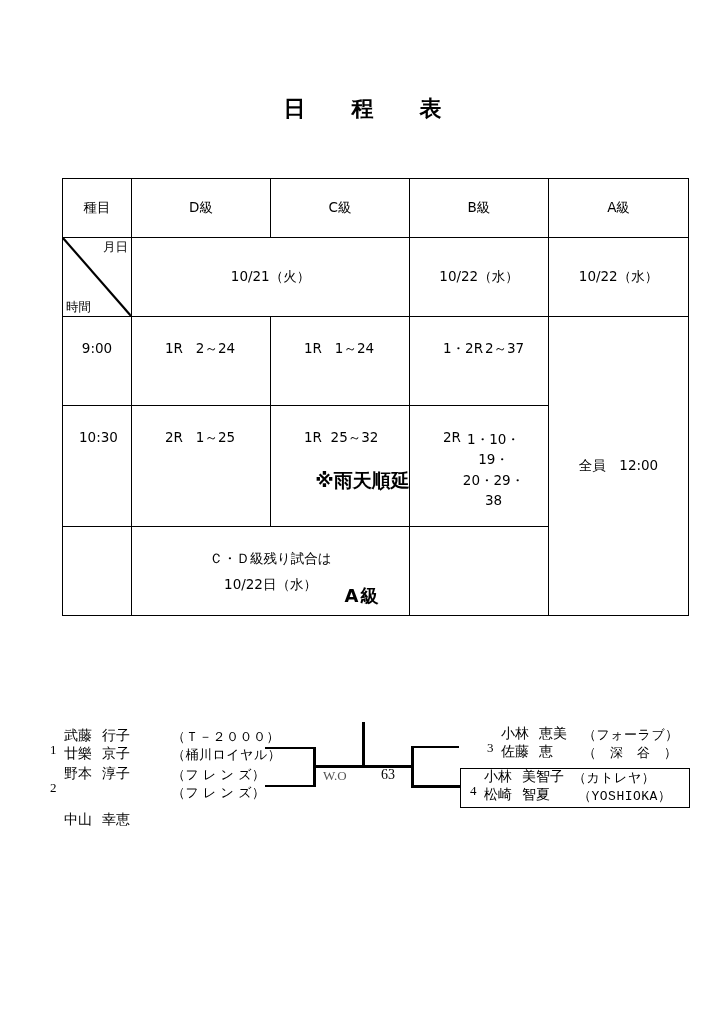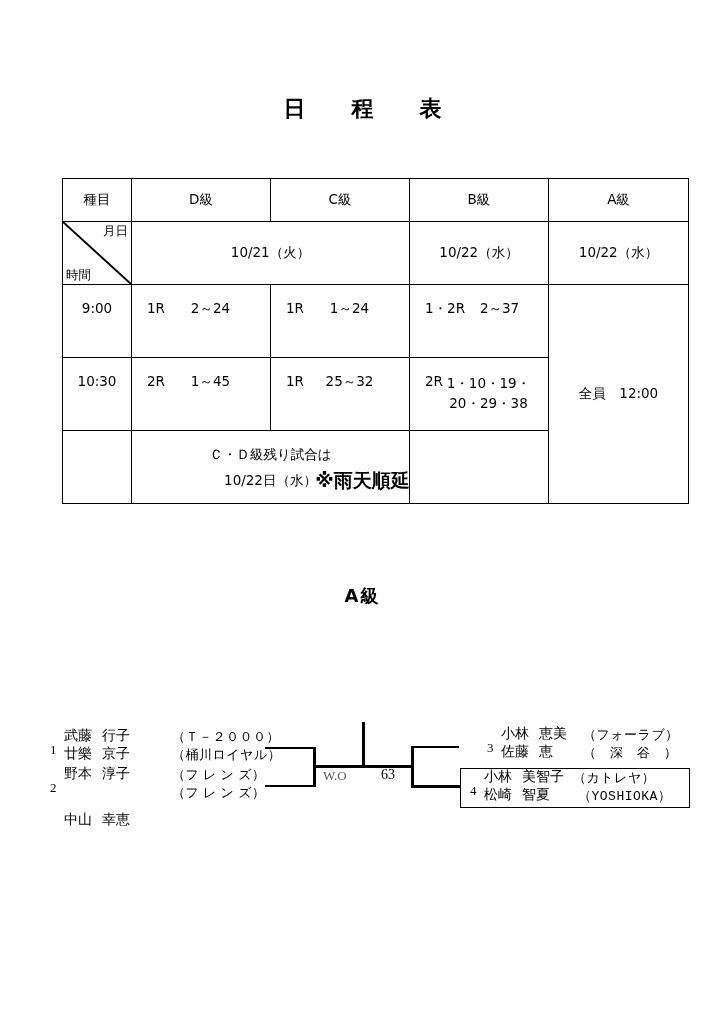--- a/index.html
+++ b/index.html
@@ -42,21 +42,21 @@
     border-collapse: collapse;
     width: 626px;
     table-layout: fixed;
     font-family: "DejaVu Sans", "Liberation Sans", sans-serif;
   }
   table.schedule td {
     border: 1.6px solid #000;
     font-size: 13.5px;
     text-align: center;
     vertical-align: middle;
-    padding: 8px;
+    padding: 16px;
   }
   col.c-time  { width: 69px; }
   col.c-d     { width: 139px; }
   col.c-c     { width: 139px; }
   col.c-b     { width: 139px; }
   col.c-a     { width: 140px; }
 
   tr.r-head td { height: 26px; }
   tr.r-date td { height: 46px; }
   tr.r-900  td { height: 56px; }
@@ -92,21 +92,21 @@
   .match-cell {
     display: flex;
     align-items: flex-start;
     justify-content: flex-start;
     height: 100%;
     box-sizing: border-box;
     padding-top: 7px;
   }
   .match-cell .rnd {
     flex: 0 0 auto;
-    margin-left: 7px;
+    margin-left: 17px;
     text-align: left;
   }
   .match-cell .rng {
     flex: 1 1 auto;
     text-align: center;
     margin-right: 6px;
   }
   .match-cell.two-line .rng {
     line-height: 1.5;
   }
@@ -287,21 +287,21 @@
         </td>
       </tr>
 
       <tr class="r-1030">
         <td>
           <div class="cell-top">10:30</div>
         </td>
         <td>
           <div class="match-cell">
             <span class="rnd">2R</span>
-            <span class="rng">1～45</span>
+            <span class="rng">1～25</span>
           </div>
         </td>
         <td>
           <div class="match-cell">
             <span class="rnd">1R</span>
             <span class="rng">25～32</span>
           </div>
         </td>
         <td>
           <div class="match-cell two-line">

